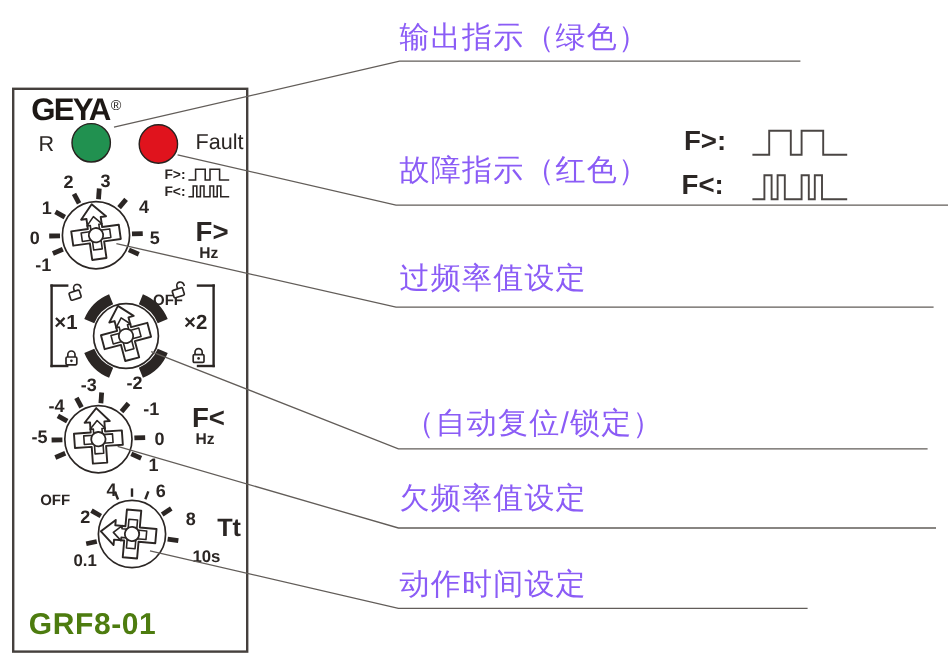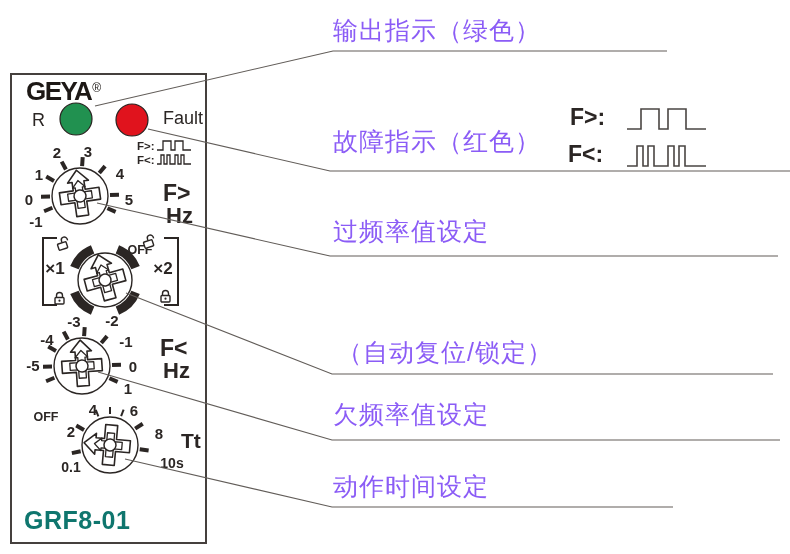--- a/index.html
+++ b/index.html
@@ -9,27 +9,27 @@
   .panel{left:10px;top:73px;width:193px;height:467px;border:2px solid #45403d;background:#fff;}
   .logo{left:26px;top:76px;font-size:26px;font-weight:700;letter-spacing:-1.5px;color:#1d1815;}
   .logo sup{font-size:12px;font-weight:400;position:relative;top:2px;left:1px;}
   .ledlabel{font-size:18px;font-weight:500;color:#2b2624;}
   .miniwave{display:flex;align-items:center;gap:1px;}
   .miniwave .lbl{font-size:11.5px;font-weight:700;letter-spacing:0;}
   .klabel{transform:translate(-50%,-50%);font-size:15px;font-weight:600;white-space:nowrap;}
   .klabel.sm{font-size:12.5px;margin-top:28px;}
   .klabel.md{font-size:14px;}
   .ktitle{font-size:23px;font-weight:600;}
-  .kunit{font-size:22px;font-weight:600;text-align:center;}
+  .kunit{font-size:13px;font-weight:600;text-align:center;}
   .mult{transform:translate(-50%,-50%);font-size:17px;font-weight:600;}
   .bracket-l{left:42px;top:237px;width:13px;height:65px;border-left:2px solid #2b2624;
              border-top:2px solid #2b2624;border-bottom:2px solid #2b2624;}
   .bracket-r{left:164px;top:237px;width:13px;height:65px;border-right:2px solid #2b2624;
              border-top:2px solid #2b2624;border-bottom:2px solid #2b2624;}
-  .model{left:24px;top:506px;font-size:25px;font-weight:700;letter-spacing:0.5px;color:#0f766e;}
+  .model{left:24px;top:506px;font-size:25px;font-weight:700;letter-spacing:0.5px;color:#4d7c0f;}
   .cn{font-size:25px;letter-spacing:1px;color:#8b5cf6;font-weight:500;white-space:nowrap;}
   .wlabel{font-size:23px;font-weight:700;color:#2b2624;}
   svg{display:block;}
 </style>
 </head>
 <body>
 
 <div id="canvas">
 
   <div class="abs panel"></div>

